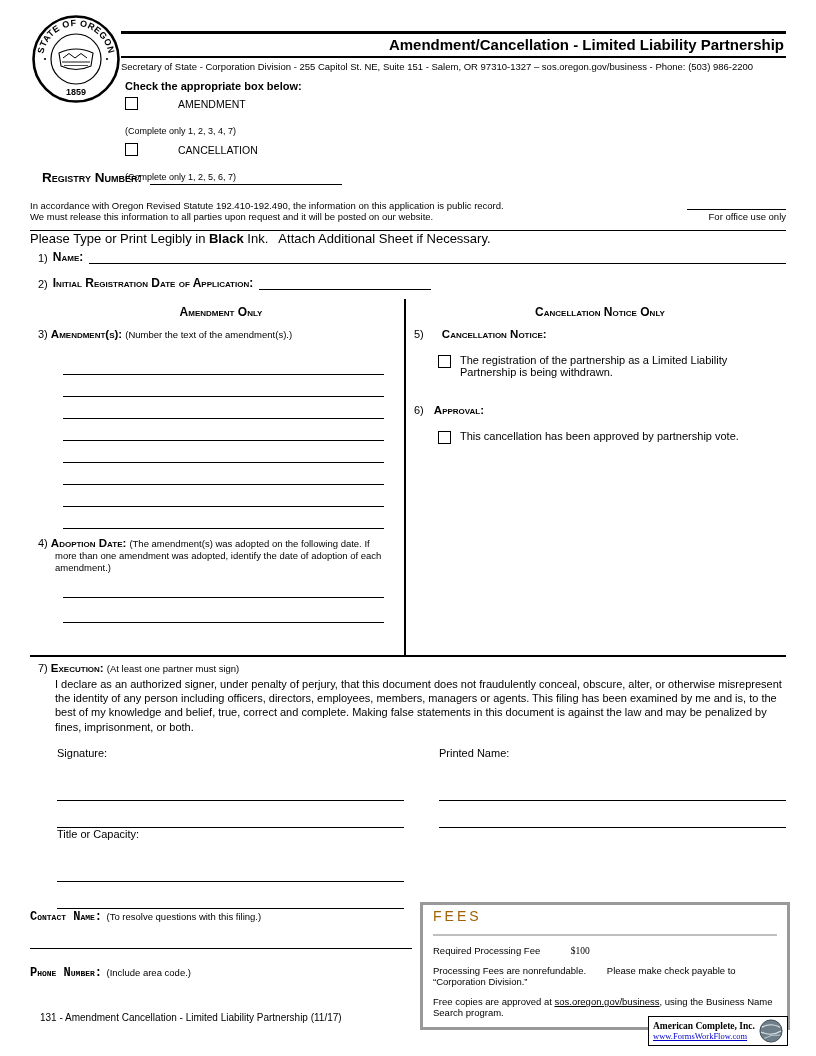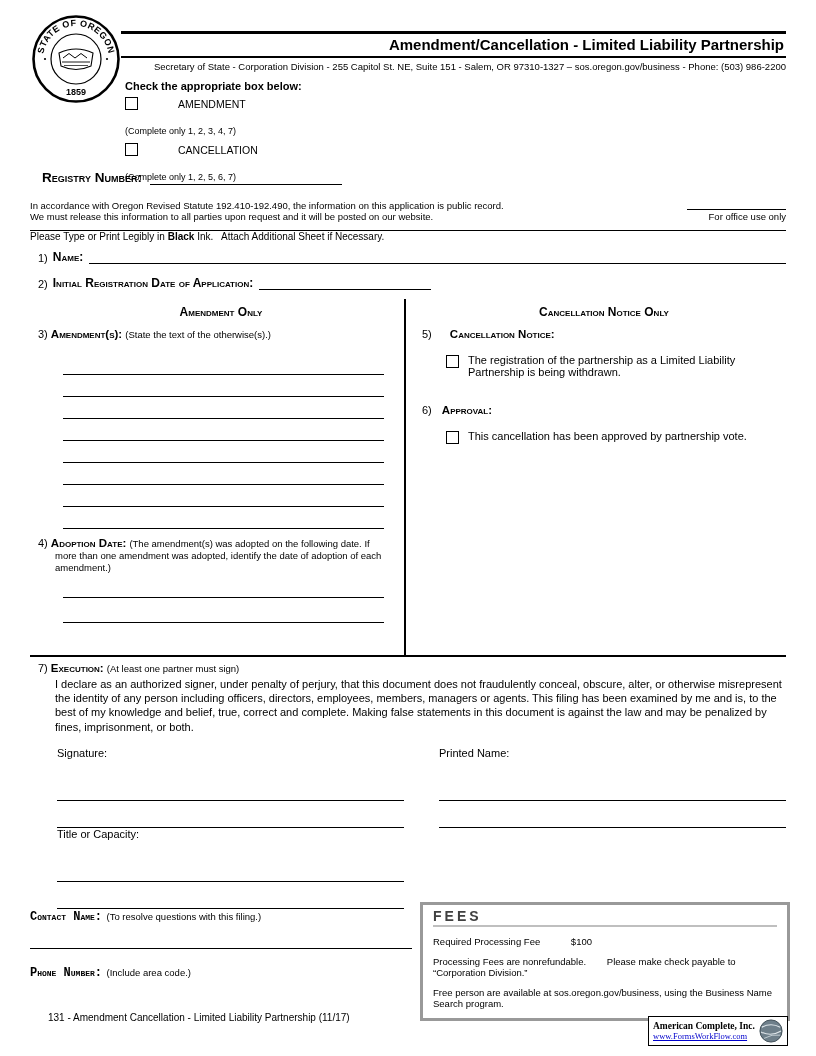--- a/index.html
+++ b/index.html
@@ -13,56 +13,56 @@
 
   
   .seal { position:absolute; left:31px; top:12px; }
   .seal svg text, .seal svg textPath { font-family:"Liberation Sans", sans-serif; }
 
   
   .header-right { position:absolute; left:121px; top:31px; width:665px; }
   .rule-thick { height:3px; background:#000; }
   .form-title { font-size:15px; font-weight:bold; text-align:right; padding:2px 2px 3px 0; }
   .rule-thin { height:2px; background:#000; }
-  .form-subtitle { font-size:9.5px; text-align:right; padding-top:3px; }
+  .form-subtitle { font-size:9.5px; text-align:left; padding-top:3px; }
 
   
   .check-section { position:absolute; left:125px; top:80px; }
   .check-heading { font-size:11px; font-weight:bold; margin-bottom:5px; }
   .check-option { display:flex; align-items:center; gap:8px; margin-top:2px; }
   .cb { display:inline-block; width:13px; height:13px; border:1.5px solid #000; background:#fff; flex:none; }
   .check-label { font-size:10.5px;margin-left:32px; }
   .check-note { font-size:9px; margin:16px 0 7px 0; }
 
   
   .registry-row { position:absolute; left:42px; top:169px; display:flex; align-items:flex-end; }
   .registry-label { font-size:13.5px; }
   .registry-line { width:192px; border-bottom:1.5px solid #000; margin-left:8px; height:16px; }
 
   
   .notice-band { position:absolute; left:30px; top:201px; width:756px; border-bottom:1.5px solid #000; padding-bottom:8px; display:flex; justify-content:space-between; align-items:flex-end; }
   .notice-text { font-size:9.5px; line-height:10.5px; }
   .office-use { font-size:9.5px; border-top:1.2px solid #000; padding:1px 0 0 22px; white-space:nowrap; }
 
   
-  .instructions { position:absolute; left:30px; top:231px; font-size:10px; white-space:pre-wrap; }
+  .instructions { position:absolute; left:30px; top:231px; font-size:13px; white-space:pre-wrap; }
 
   
   .field-row { position:absolute; display:flex; align-items:flex-end; }
   .field-name-row { left:38px; top:250px; width:748px; }
   .field-date-row { left:38px; top:276px; }
   .field-label { font-size:12px; margin-left:5px; }
   .flex-line { flex:1; border-bottom:1.3px solid #000; height:14px; margin-left:6px; }
   .date-line { width:172px; border-bottom:1.3px solid #000; height:14px; margin-left:6px; }
 
   
   .columns { position:absolute; left:30px; top:299px; width:756px; height:358px; display:flex; border-bottom:2.5px solid #000; }
   .col-left { width:374px; padding-left:8px; }
   .col-divider { width:2px; background:#000; }
-  .col-right { flex:1; padding-left:16px; }
+  .col-right { flex:1; padding-left:8px; }
   .col-header { font-variant:small-caps; font-weight:bold; font-size:12px; text-align:center; padding:6px 0 9px 0; }
   .item { font-size:11px; padding-left:17px; text-indent:-17px; }
   .item .sc { font-size:11.5px; }
   .item4 { margin-top:8px; padding-right:14px; }
   .amend-lines { margin:13px 20px 0 25px; }
   .amend-lines .fill-line { height:22px; border-bottom:1.2px solid #000; }
   .adopt-lines { margin:0 20px 0 25px; }
   .adopt-lines .fill-line { height:25px; border-bottom:1.2px solid #000; }
   .cb-row { display:flex; align-items:flex-start; gap:9px; margin:14px 0 0 24px; font-size:11px; }
   .cb-row .cb { margin-top:1px; }
@@ -79,28 +79,28 @@
   .sig-line1 { height:42px; border-bottom:1.3px solid #000; }
   .sig-line2 { height:27px; border-bottom:1.3px solid #000; }
 
   
   .contact { position:absolute; left:30px; top:906px; width:382px; }
   .contact-label { font-size:12px;font-family:Liberation Mono, monospace; }
   .contact-line { border-bottom:1.3px solid #000; height:25px; margin-bottom:13px; }
 
   
   .fees-box { position:absolute; left:420px; top:902px; width:370px; min-height:98px; border:3px solid #999999; padding:3px 10px 9px 10px; }
-  .fees-title { font-size:14px; font-weight:bold; color:#404040; letter-spacing:3px; border-bottom:2px solid #bfbfbf; padding-bottom:1px; }
+  .fees-title { font-size:14px; font-weight:normal; color:#a16207; letter-spacing:3px; border-bottom:2px solid #bfbfbf; padding-bottom:10px; }
   .fees-row { font-size:9.5px; margin-top:9px; }
-  .fees-amt { margin-left:28px; }
+  .fees-amt { margin-left:28px;font-family:Liberation Serif, serif; }
   .fees-gap { margin-left:18px; }
-  .fees-link { cursor:pointer;margin-top:32px; }
-
-  
-  .footer-id { position:absolute; left:48px; top:1012px; font-size:10px; }
+  .fees-link { text-decoration:underline; cursor:pointer;margin-top:32px; }
+
+  
+  .footer-id { position:absolute; left:40px; top:1012px; font-size:10px; }
   .legalnet-badge { position:absolute; left:648px; top:1016px; border:1.5px solid #000; padding:2px 4px; display:flex; align-items:center; gap:4px; background:#fff; }
   .legalnet-name { font-family:"Liberation Serif", serif; font-weight:bold; font-size:9.5px; white-space:nowrap; }
   .legalnet-url { font-family:"Liberation Serif", serif; font-size:8.5px; color:#0000cc; text-decoration:underline; white-space:nowrap; cursor:pointer; }
 </style>
 </head>
 <body>
 
 <div class="page">
 
   <div class="seal">
@@ -173,21 +173,21 @@
     <span class="date-line"></span>
   </div>
 
   <div class="columns">
 
     <div class="col-left">
       <div class="col-header">Amendment Only</div>
       <div class="item">
         <span class="num">3)</span>
         <span class="sc">Amendment(s):</span>
-        <span class="note">(State the text of the otherwise(s).)</span>
+        <span class="note">(Number the text of the amendment(s).)</span>
       </div>
       <div class="amend-lines">
         <div class="fill-line"></div>
         <div class="fill-line"></div>
         <div class="fill-line"></div>
         <div class="fill-line"></div>
         <div class="fill-line"></div>
         <div class="fill-line"></div>
         <div class="fill-line"></div>
         <div class="fill-line"></div>
@@ -268,21 +268,21 @@
     <div class="fees-title">FEES</div>
     <div class="fees-row">
       <span>Required Processing Fee</span>
       <span class="fees-amt">$100</span>
     </div>
     <div class="fees-row">
       <span>Processing Fees are nonrefundable.</span>
       <span class="fees-gap">Please make check payable to “Corporation Division.”</span>
     </div>
     <div class="fees-row">
-      <span>Free person are available at </span><span class="fees-link">sos.oregon.gov/business</span><span>, using the Business Name Search program.</span>
+      <span>Free copies are approved at </span><span class="fees-link">sos.oregon.gov/business</span><span>, using the Business Name Search program.</span>
     </div>
   </div>
 
   <div class="footer-id">131 - Amendment Cancellation - Limited Liability Partnership (11/17)</div>
 
   <div class="legalnet-badge">
     <div class="legalnet-text">
       <div class="legalnet-name">American Complete, Inc.</div>
       <div class="legalnet-url">www.FormsWorkFlow.com</div>
     </div>

